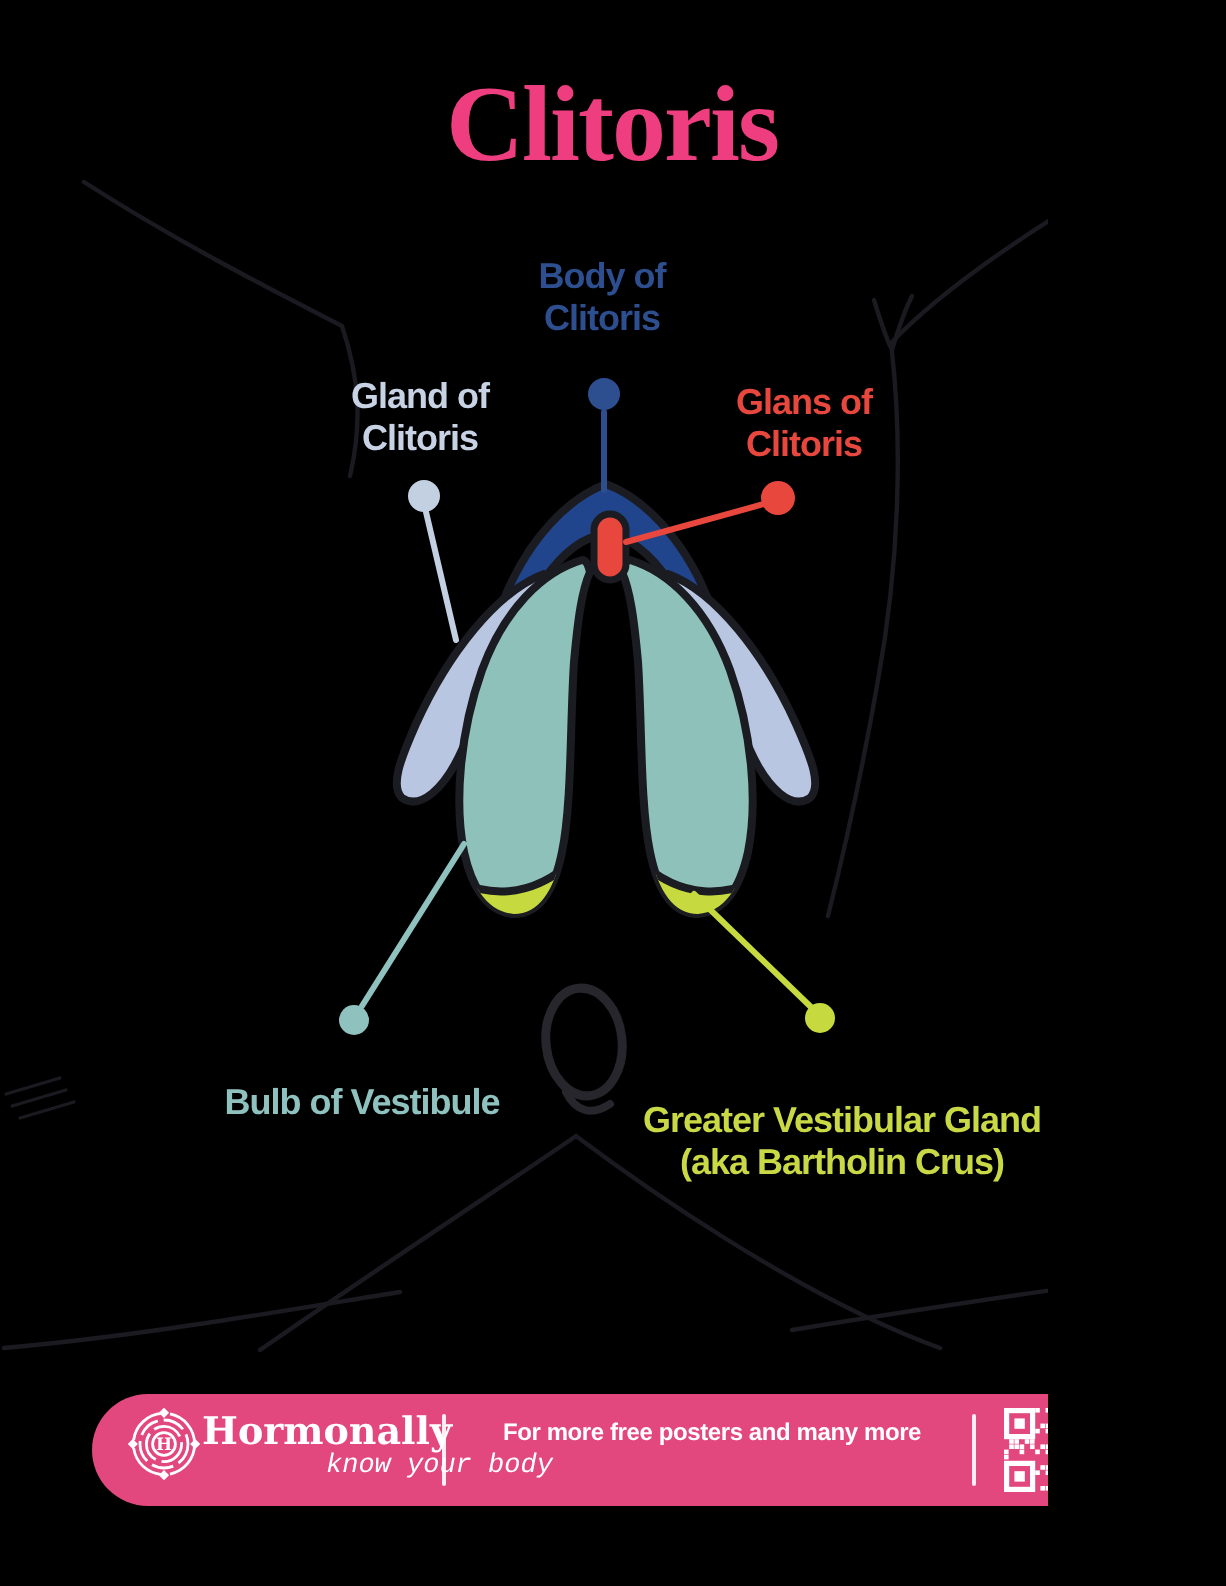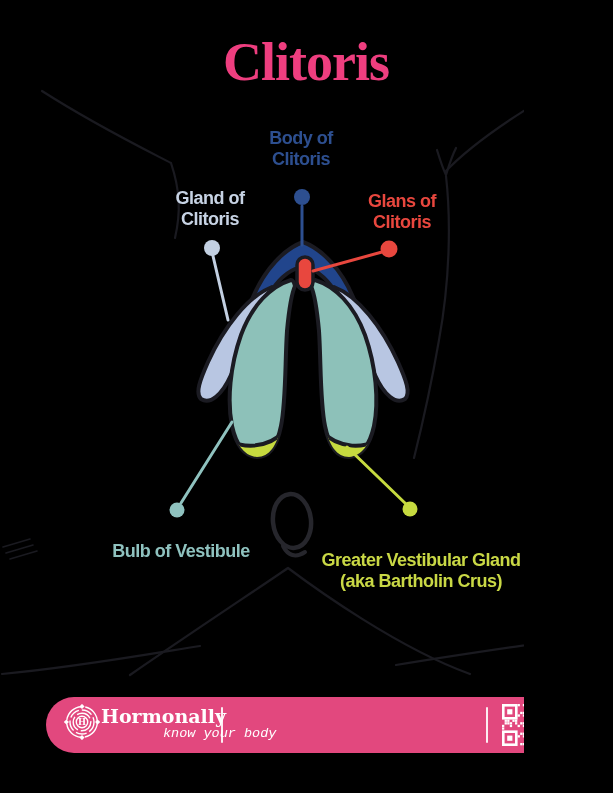--- a/index.html
+++ b/index.html
@@ -132,21 +132,21 @@
         <rect x="16.2" y="31.8" width="3.6" height="3.6" transform="rotate(45 18 33.6)"></rect>
         <rect x="0.6" y="16.2" width="3.6" height="3.6" transform="rotate(45 2.4 18)"></rect>
         <rect x="31.8" y="16.2" width="3.6" height="3.6" transform="rotate(45 33.6 18)"></rect>
       </g>
       <text x="18" y="21.2" text-anchor="middle" font-family="DejaVu Serif, serif" font-size="8.5" font-weight="bold" fill="#fff">H</text>
     </svg>
     <div class="brand">Hormonally</div>
     <div class="tagline">know your body</div>
     <div class="fdiv fdiv1"></div>
     <div class="fmsg">
-      <br>
+      <span>For more free posters and many more</span><br>
     </div>
     <div class="fdiv fdiv2"></div>
     <svg class="qr-svg" width="42" height="42" viewBox="0 0 42 42">
       <g fill="none" stroke="#fff" stroke-width="2.6">
         <rect x="1.3" y="1.3" width="13" height="13"></rect>
         <rect x="27.7" y="1.3" width="13" height="13"></rect>
         <rect x="1.3" y="27.7" width="13" height="13"></rect>
       </g>
       <g fill="#fff">
         <rect x="5.2" y="5.2" width="5.2" height="5.2"></rect>

